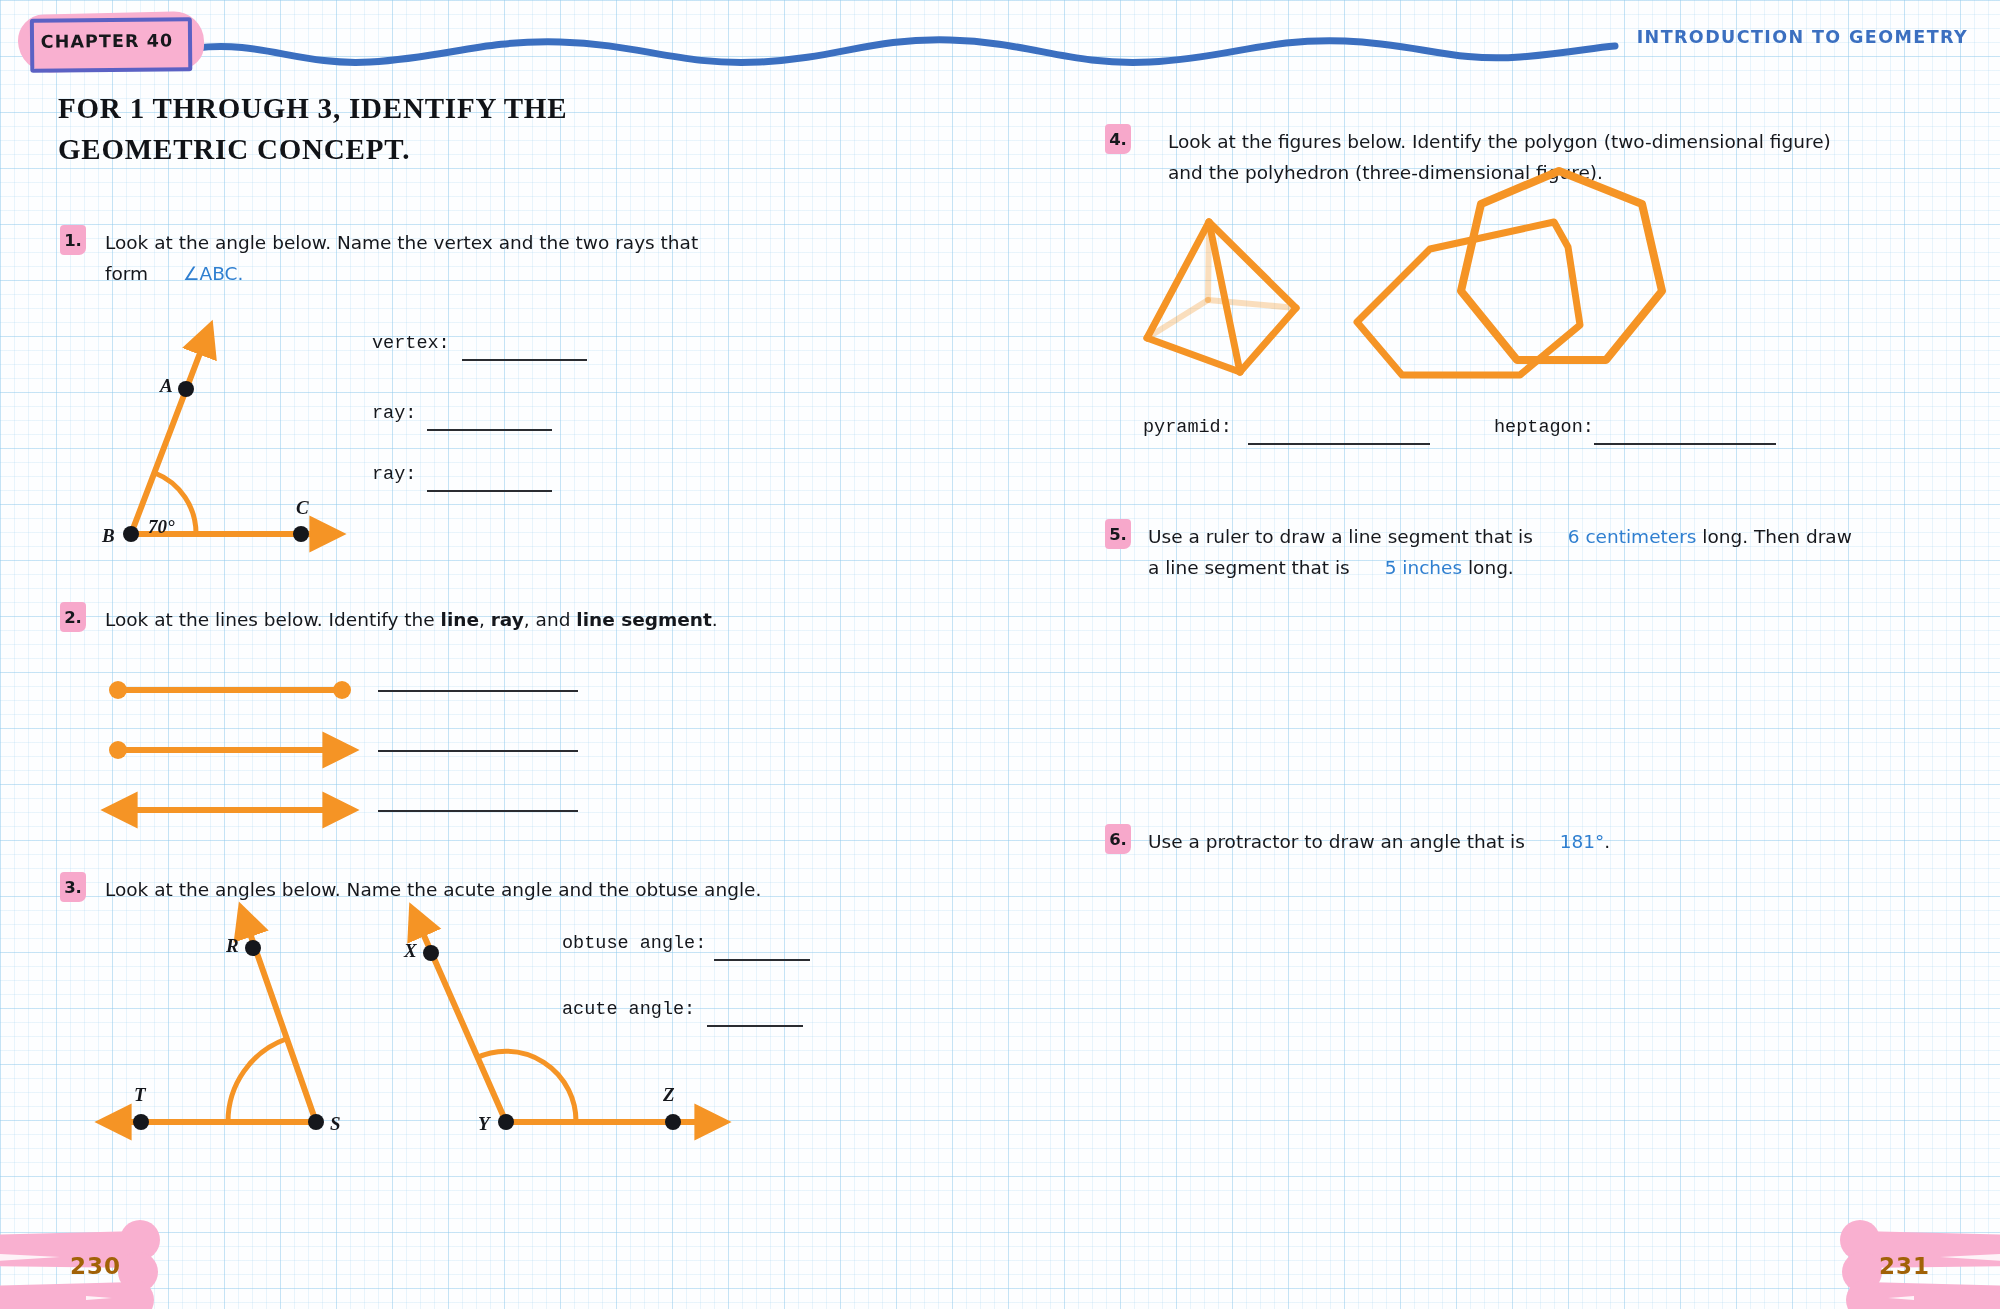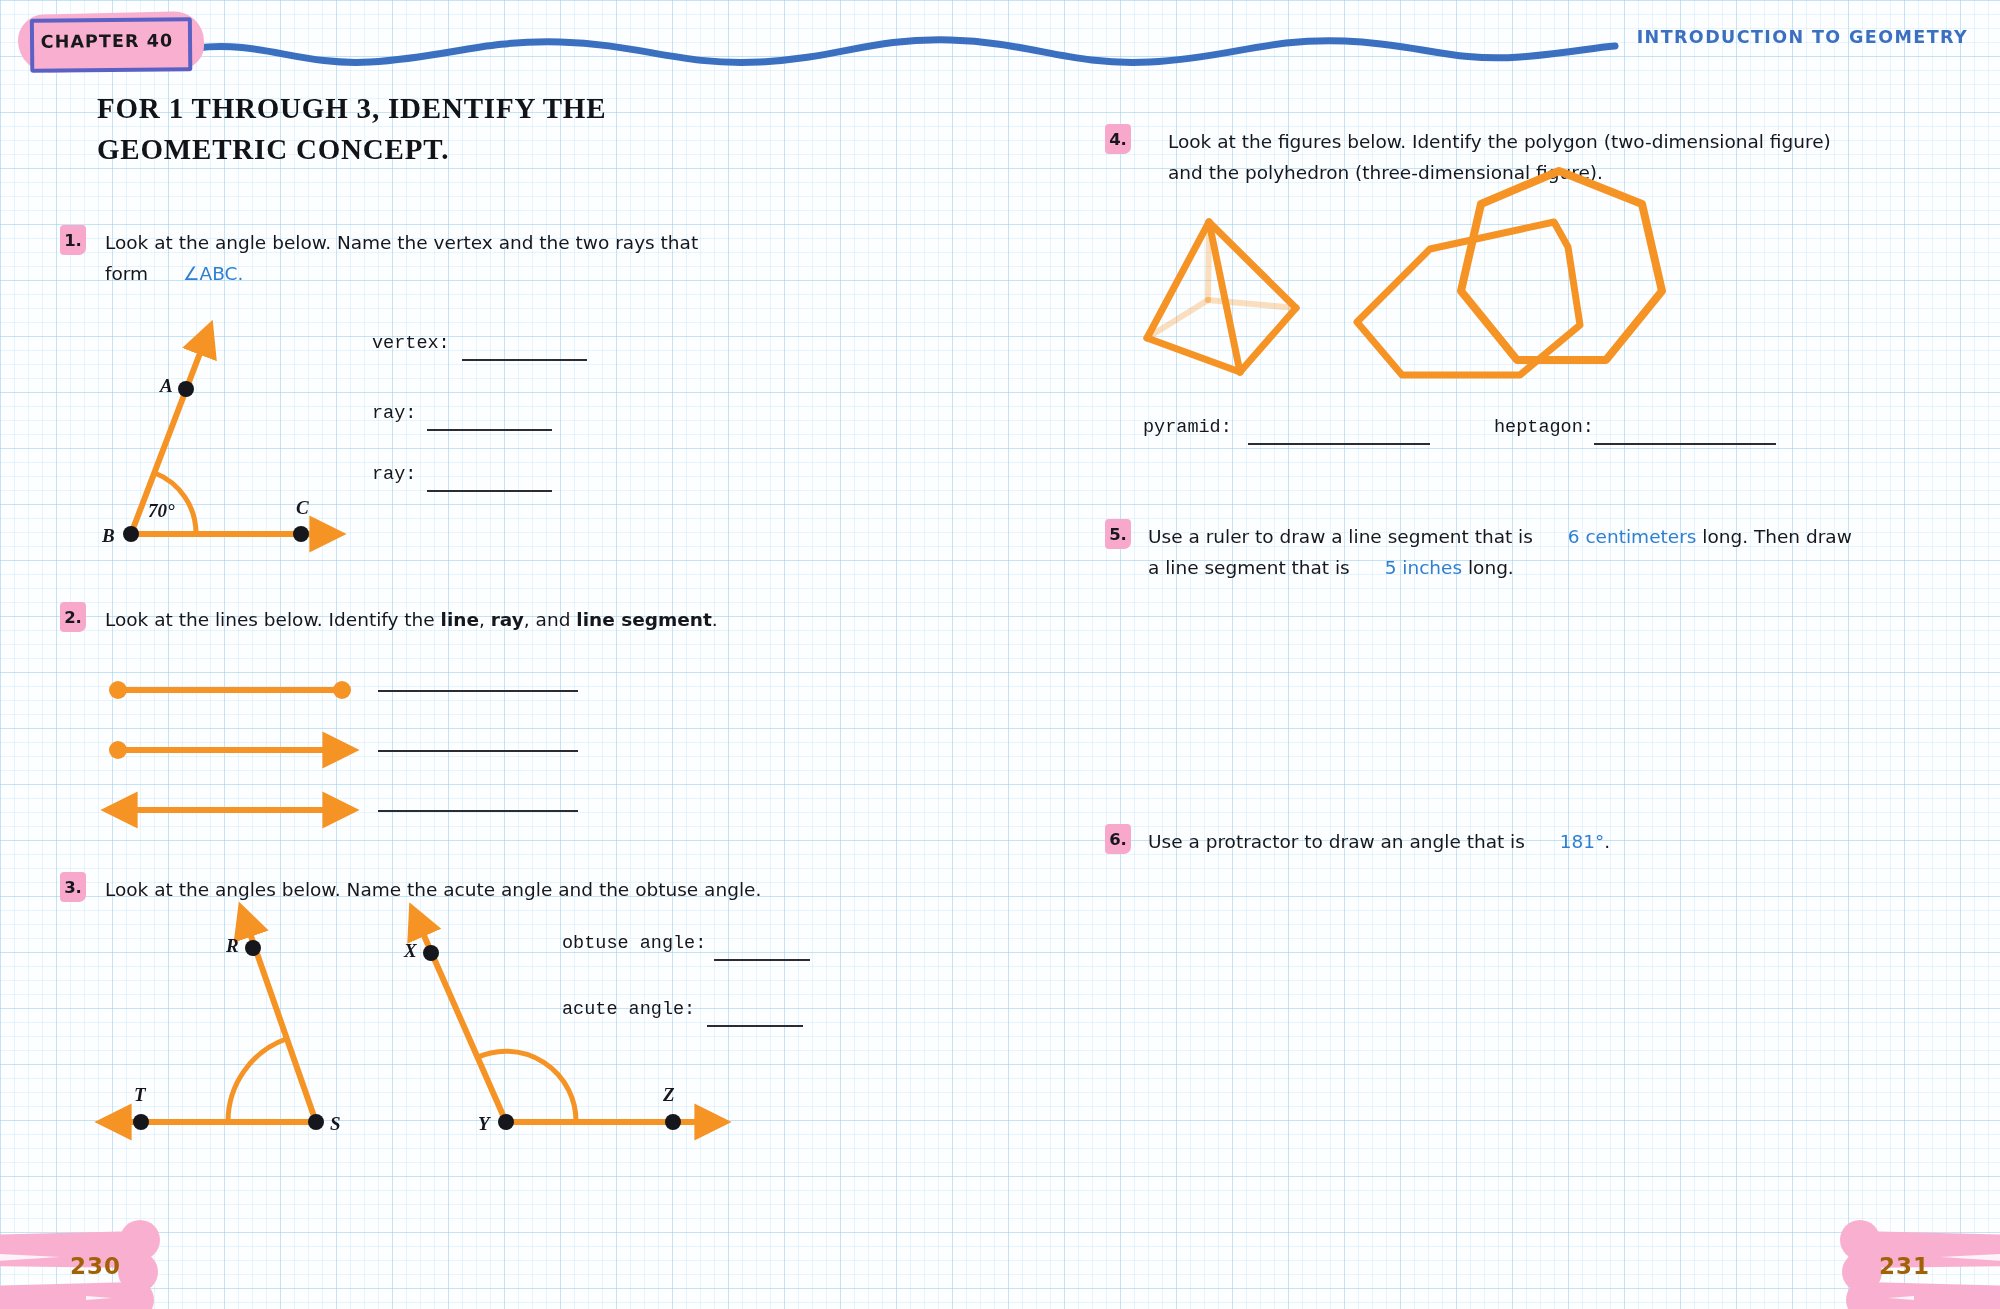--- a/index.html
+++ b/index.html
@@ -47,21 +47,21 @@
     position:absolute;right:32px;top:27px;
     font-family:"DejaVu Sans", sans-serif;
     font-weight:bold;font-size:17.5px;letter-spacing:1.4px;
     color:#3b6fc0;white-space:nowrap;
   }
   
   #main-heading{
     position:absolute;left:58px;top:88px;width:620px;
     font-family:"Liberation Serif", serif;
     font-weight:bold;font-size:29px;line-height:41px;
-    letter-spacing:.8px;color:#111317;padding-left:39px;
+    letter-spacing:.8px;color:#111317;
   }
   
   .qnum{
     position:absolute;
     width:26px;height:30px;
     display:flex;align-items:center;justify-content:center;
     font-family:"DejaVu Sans", sans-serif;
     font-size:16.5px;font-weight:bold;color:#16181d;
     background:#f7a8cb;border-radius:4px 4px 7px 4px;
   }
@@ -141,21 +141,21 @@
 
   <path d="M 196 534 A 65 65 0 0 0 155 473" fill="none" stroke="#f59425" stroke-width="5"></path>
 
   <circle cx="131" cy="534" r="8" fill="#15171c"></circle>
   <circle cx="186" cy="389" r="8" fill="#15171c"></circle>
   <circle cx="301" cy="534" r="8" fill="#15171c"></circle>
 </svg>
 <div class="ptlabel" style="left:160px;top:375px;">A</div>
 <div class="ptlabel" style="left:102px;top:525px;">B</div>
 <div class="ptlabel" style="left:296px;top:497px;">C</div>
-<div class="deg" style="left:148px;top:500px;text-align:center;">70°</div>
+<div class="deg" style="left:148px;top:516px;text-align:center;">70°</div>
 
 <div class="lbl" style="left:372px;top:333px;">vertex:</div>
 <div class="blank" style="left:462px;top:359px;width:125px;"></div>
 
 <div class="lbl" style="left:372px;top:403px;">ray:</div>
 <div class="blank" style="left:427px;top:429px;width:125px;"></div>
 
 <div class="lbl" style="left:372px;top:464px;">ray:</div>
 <div class="blank" style="left:427px;top:490px;width:125px;"></div>
 

